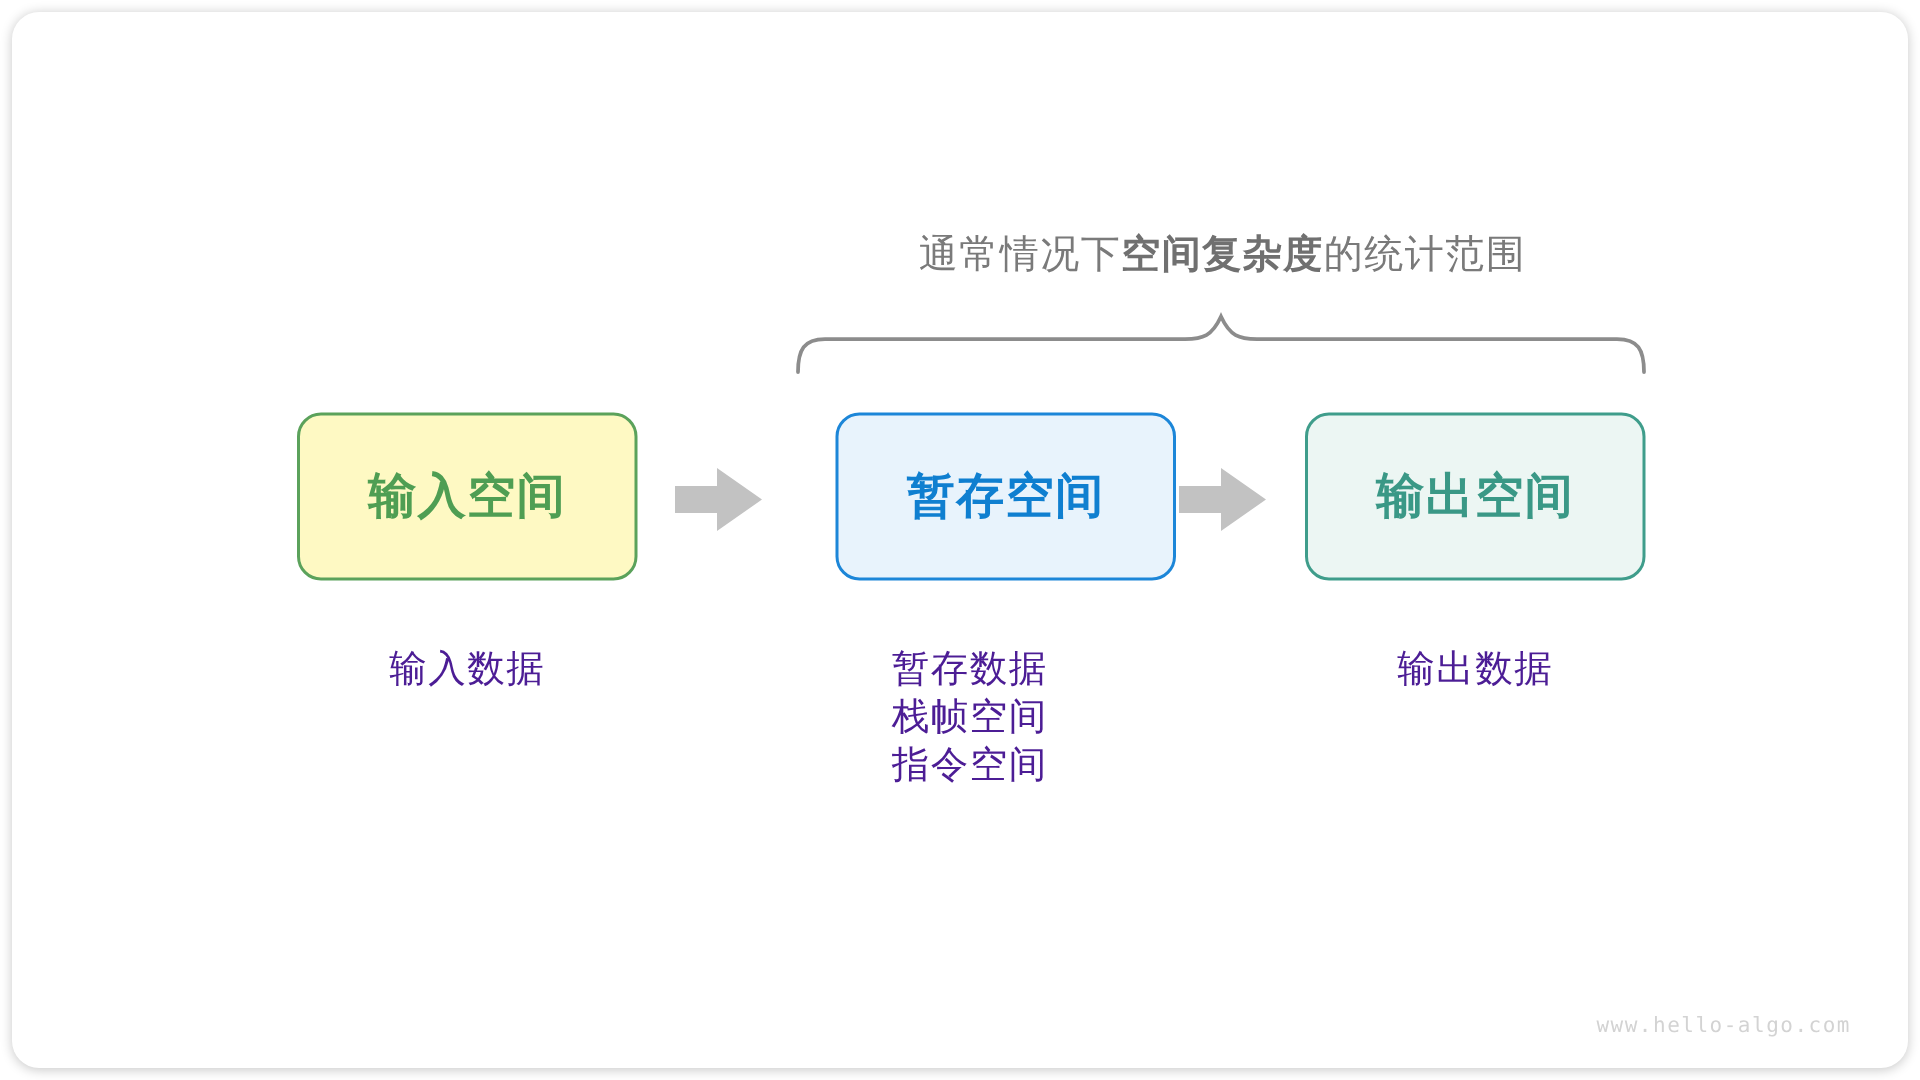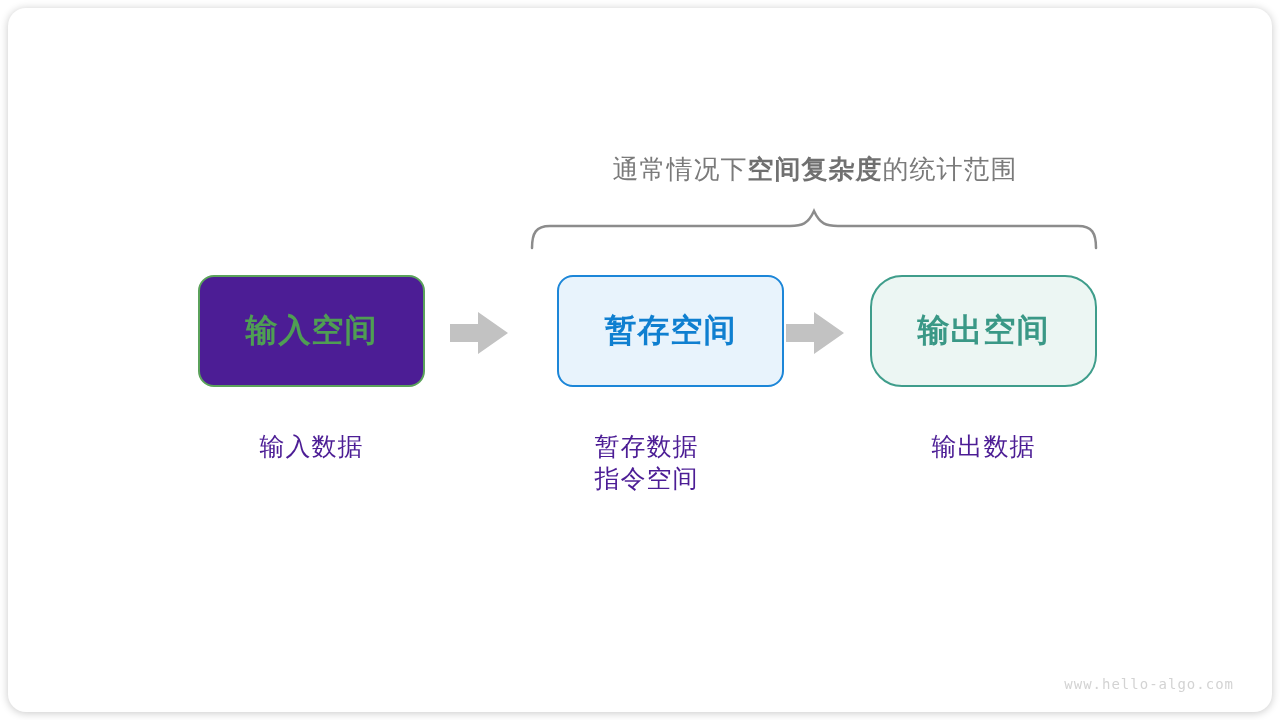--- a/index.html
+++ b/index.html
@@ -37,21 +37,21 @@
     width: 227px; height: 112px;
     top: 267px;
     border: 2.5px solid;
     border-radius: 16px;
     display: flex; align-items: center; justify-content: center;
     font-size: 32px; font-weight: 700;
     letter-spacing: 1px;
   }
   .box-input  { left: 190px; }
   .box-temp   { left: 549px; }
-  .box-output { left: 862px; border-radius: 32px; }
+  .box-output { left: 862px; }
 
   .arrow-svg { top: 304px; }
   .arrow-1 { left: 442px; }
   .arrow-2 { left: 778px; }
 
   .note {
     font-size: 25px;
     color: #4c1d95;
     letter-spacing: 1px;
     text-align: center;
@@ -78,21 +78,21 @@
 <div class="card">
 
   <div class="abs title">
     <span>通常情况下</span><span class="bold">空间复杂度</span><span>的统计范围</span>
   </div>
 
   <svg class="abs brace-svg" width="576" height="48" viewBox="0 0 576 48">
     <path d="M 6 43 C 6 28 10 21 24 21 L 264 21 C 276 21 282 19 288 6 C 294 19 300 21 312 21 L 552 21 C 566 21 570 28 570 43" fill="none" stroke-width="2.5" stroke-linecap="round" stroke="#8c8c8c"></path>
   </svg>
 
-  <div class="abs box box-input" style="border-color: rgb(91, 162, 91); background: #4c1d95; color: rgb(79, 158, 83);">
+  <div class="abs box box-input" style="border-color: rgb(91, 162, 91); background: #fef9c3; color: rgb(79, 158, 83);">
     <span>输入空间</span>
   </div>
 
   <svg class="abs arrow-svg arrow-1" width="58" height="42" viewBox="0 0 58 42">
     <polygon points="0,12 28,12 28,0 58,21 28,42 28,30 0,30" fill="#c2c2c2"></polygon>
   </svg>
 
   <div class="abs box box-temp" style="border-color: rgb(28, 134, 216); background: rgb(232, 243, 252); color: rgb(15, 127, 208);">
     <span>暂存空间</span>
   </div>
@@ -102,20 +102,21 @@
   </svg>
 
   <div class="abs box box-output" style="border-color: rgb(63, 157, 139); background: rgb(236, 246, 243); color: rgb(58, 152, 134);">
     <span>输出空间</span>
   </div>
 
   <div class="abs note note-input">输入数据</div>
 
   <div class="abs note note-temp">
     <div>暂存数据</div>
+    <div>栈帧空间</div>
     <div>指令空间</div>
   </div>
 
   <div class="abs note note-output">输出数据</div>
 
   <div class="abs watermark">www.hello-algo.com</div>
 
 </div>
 
 </body></html>

